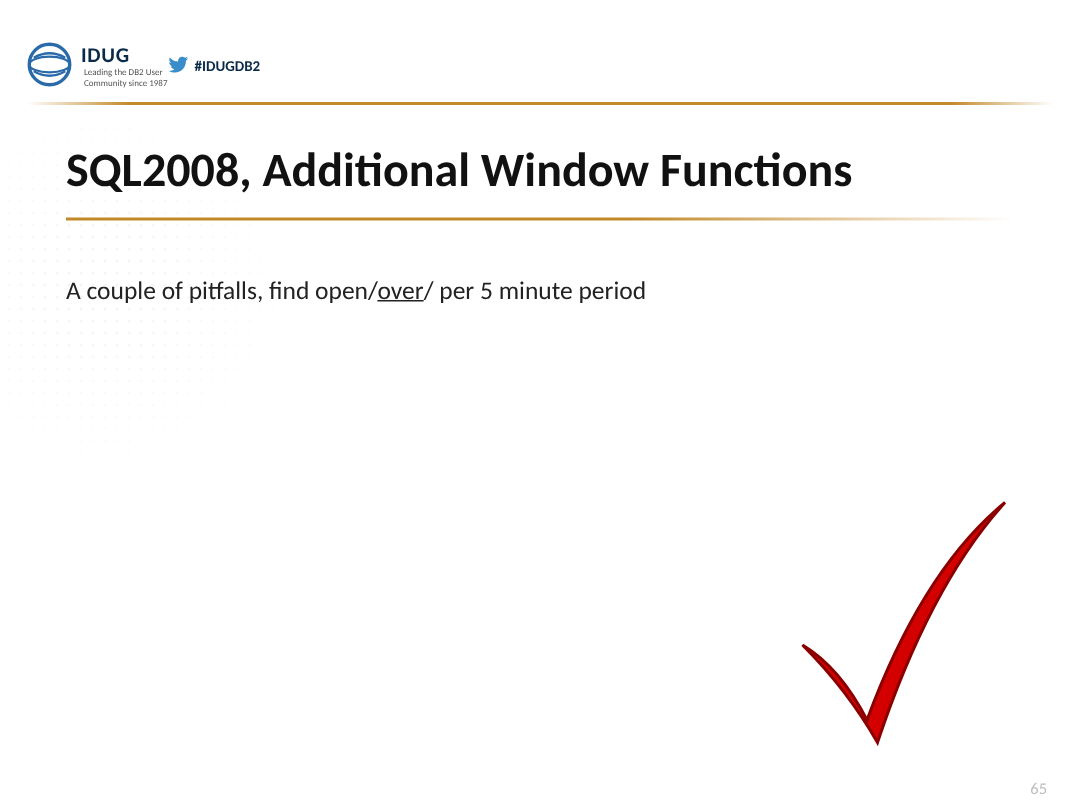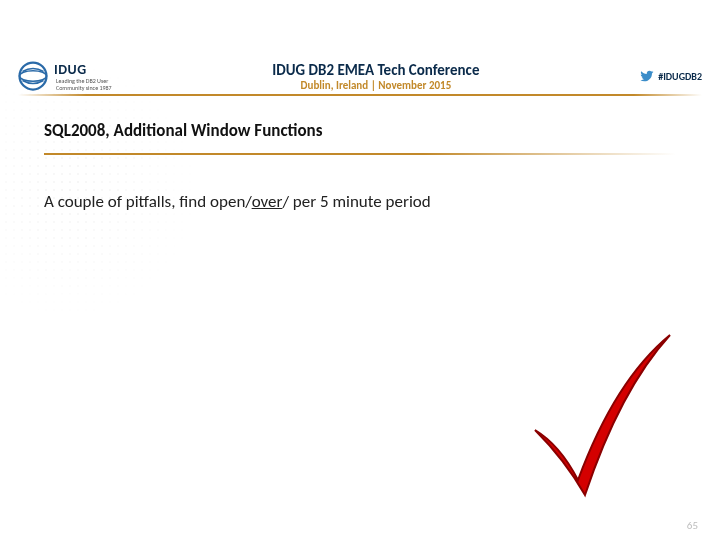--- a/index.html
+++ b/index.html
@@ -8,22 +8,21 @@
     height: 540px;
     background: #ffffff;
     font-family: Calibri, Arial, sans-serif;
     position: relative;
     overflow: hidden;
   }
   .header {
     display: flex;
     align-items: center;
     padding: 22px 18px 4px 18px;
-    height: 54px;
-    margin-top: 40px;
+    height: 68px;
   }
   .logo {
     display: flex;
     align-items: center;
     gap: 6px;
   }
   .logo-swirl {
     width: 30px;
     height: 30px;
   }
@@ -75,21 +74,21 @@
     opacity: 0.10;
     pointer-events: none;
     z-index: 0;
   }
   .content {
     position: relative;
     z-index: 1;
     padding: 24px 44px 0 44px;
   }
   .slide-title {
-    font-size: 17px;
+    font-size: 32px;
     font-weight: 700;
     color: #111;
     margin-bottom: 12px;
   }
   .title-underline {
     height: 2px;
     background: linear-gradient(to right, #c2892a 0%, #c2892a 60%, rgba(200,140,40,0) 100%);
     margin-bottom: 36px;
   }
   .intro {
@@ -147,24 +146,20 @@
       <path d="M6 14 Q20 6 34 14" fill="none" stroke="#2a6aa8" stroke-width="2"></path>
       <path d="M6 26 Q20 34 34 26" fill="none" stroke="#2a6aa8" stroke-width="2"></path>
       <ellipse cx="20" cy="20" rx="18" ry="7" fill="none" stroke="#2a6aa8" stroke-width="2"></ellipse>
     </svg>
     <div>
       <div class="logo-text">IDUG</div>
       <div class="logo-sub">Leading the DB2 User</div>
       <div class="logo-sub">Community since 1987</div>
     </div>
   </div>
-  <div class="header-center">
-    <div class="conf-title">IDUG DB2 EMEA Tech Conference</div>
-    <div class="conf-sub">Dublin, Ireland  |  November 2015</div>
-  </div>
   <div class="hashtag-wrap">
     <svg width="14" height="14" viewBox="0 0 24 24">
       <path fill="#3b8dc9" d="M23 4.9c-.8.4-1.7.6-2.6.8.9-.6 1.6-1.5 2-2.5-.9.5-1.9.9-2.9 1.1C18.6 3.4 17.4 3 16.1 3c-2.5 0-4.6 2.1-4.6 4.6 0 .4 0 .7.1 1.1C7.8 8.5 4.4 6.7 2.1 3.9c-.4.7-.6 1.5-.6 2.3 0 1.6.8 3 2 3.8-.8 0-1.5-.2-2.1-.6v.1c0 2.2 1.6 4.1 3.7 4.5-.4.1-.8.2-1.2.2-.3 0-.6 0-.9-.1.6 1.8 2.3 3.2 4.3 3.2-1.6 1.2-3.6 2-5.7 2-.4 0-.7 0-1.1-.1 2 1.3 4.4 2 7 2 8.4 0 13-7 13-13v-.6c.9-.6 1.7-1.4 2.3-2.3z"></path>
     </svg>
     <span>#IDUGDB2</span>
   </div>
 </div>
 
 <div class="divider"></div>
 

